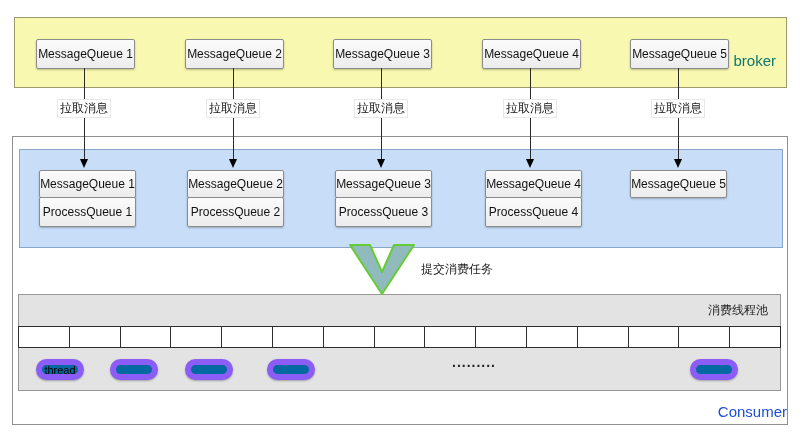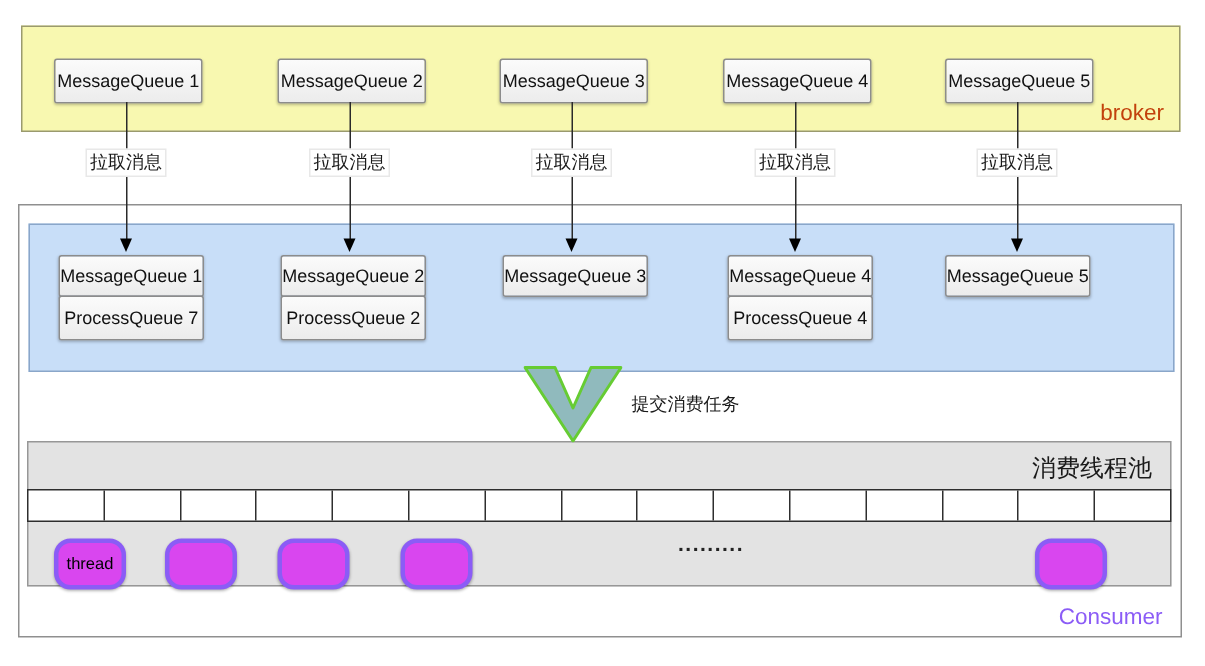--- a/index.html
+++ b/index.html
@@ -2,21 +2,21 @@
 <html><head>
 <meta charset="utf-8">
 <style>
   * { margin:0; padding:0; box-sizing:border-box; }
   body { background:#fff; font-family:"Liberation Sans","DejaVu Sans",sans-serif; }
   .stage { position:relative; width:803px; height:444px; background:#fff; overflow:hidden; color:#1a1a1a; }
 
   
   .broker-box { position:absolute; left:14px; top:17px; width:773px; height:71px;
     background:#F8F8B0; border:1px solid #9a9a6e; }
-  .corner-label { position:absolute; right:10px; bottom:3px; font-size:15px; color:#c2410c; }
+  .corner-label { position:absolute; right:10px; bottom:18px; font-size:15px; color:#0f766e; }
 
   
   .qbox { background:linear-gradient(180deg,#fbfbfb 0%,#ececec 100%);
     border:1px solid #8c8c8c; border-radius:2px;
     box-shadow:0 1px 2px rgba(0,0,0,.25);
     display:flex; align-items:center; justify-content:center;
     font-size:12px; color:#111; }
   .abs { position:absolute; }
 
   
@@ -25,43 +25,43 @@
   .pull-head { position:absolute; left:-4.5px; top:91px; width:0; height:0;
     border-left:4.5px solid transparent; border-right:4.5px solid transparent;
     border-top:9px solid #000; }
   .pull-label { position:absolute; top:31px; left:0; transform:translateX(-50%);
     background:#fff; padding:0 2px; font-size:12px; white-space:nowrap;
     border:1px solid #e8e8e8; }
 
   
   .consumer-box { position:absolute; left:12px; top:136px; width:776px; height:289px;
     background:#fff; border:1px solid #8f8f8f; }
-  .consumer-label { position:absolute; right:12px; bottom:4px; font-size:15px; color:#8b5cf6; }
+  .consumer-label { position:absolute; right:0; bottom:4px; font-size:15px; color:#1d4ed8; }
 
   
   .queue-band { position:absolute; left:6px; top:12px; width:764px; height:99px;
     background:#C8DEF8; border:1px solid #8aa6c9; }
   .pair { position:absolute; top:20px; width:97px; }
   .pair .mq { height:28px; }
   .pair .pq { height:30px; margin-top:-1px; }
 
   
   .submit-arrow { position:absolute; left:336px; top:107px; z-index:3; }
   .submit-label { position:absolute; left:408px; top:124px; font-size:12px; white-space:nowrap;text-align:center; }
 
   
   .pool-box { position:absolute; left:5px; top:157px; width:763px; height:97px;
     background:#E3E3E3; border:1px solid #979797; }
-  .pool-label { position:absolute; right:12px; top:7px; font-size:16px; }
+  .pool-label { position:absolute; right:12px; top:7px; font-size:12px; }
   .pool-queue { position:absolute; left:-1px; top:31px; width:763px; height:22px;
     background:#fff; border:1px solid #2e2e2e; display:flex; }
   .cell { flex:1; border-right:1px solid #2e2e2e; }
   .cell:last-child { border-right:none; }
-  .pill { position:absolute; top:64px; width:48px; height:34px;
-    background:#d946ef; border:3px solid #8b5cf6; border-radius:11px;
+  .pill { position:absolute; top:64px; width:48px; height:21px;
+    background:#0369a1; border:6px solid #8b5cf6; border-radius:11px;
     box-shadow:0 1px 2px rgba(0,0,0,.3);
     display:flex; align-items:center; justify-content:center; font-size:11px; color:#000; }
   .dots { position:absolute; left:433px; top:59px; font-size:14px; font-weight:bold;
     letter-spacing:1px; color:#222; }
 </style>
 </head>
 <body>
 
 <div class="stage">
 
@@ -72,28 +72,29 @@
     <div class="qbox abs" style="left:467px; top:21px; width:99px; height:30px">MessageQueue 4</div>
     <div class="qbox abs" style="left:615px; top:21px; width:99px; height:30px">MessageQueue 5</div>
     <div class="corner-label">broker</div>
   </div>
 
   <div class="consumer-box">
 
     <div class="queue-band">
       <div class="pair" style="left:19px">
         <div class="qbox mq">MessageQueue 1</div>
-        <div class="qbox pq">ProcessQueue 7</div>
+        <div class="qbox pq">ProcessQueue 1</div>
       </div>
       <div class="pair" style="left:167px">
         <div class="qbox mq">MessageQueue 2</div>
         <div class="qbox pq">ProcessQueue 2</div>
       </div>
       <div class="pair" style="left:315px">
         <div class="qbox mq">MessageQueue 3</div>
+        <div class="qbox pq">ProcessQueue 3</div>
       </div>
       <div class="pair" style="left:465px">
         <div class="qbox mq">MessageQueue 4</div>
         <div class="qbox pq">ProcessQueue 4</div>
       </div>
       <div class="pair" style="left:610px">
         <div class="qbox mq">MessageQueue 5</div>
       </div>
     </div>
 

